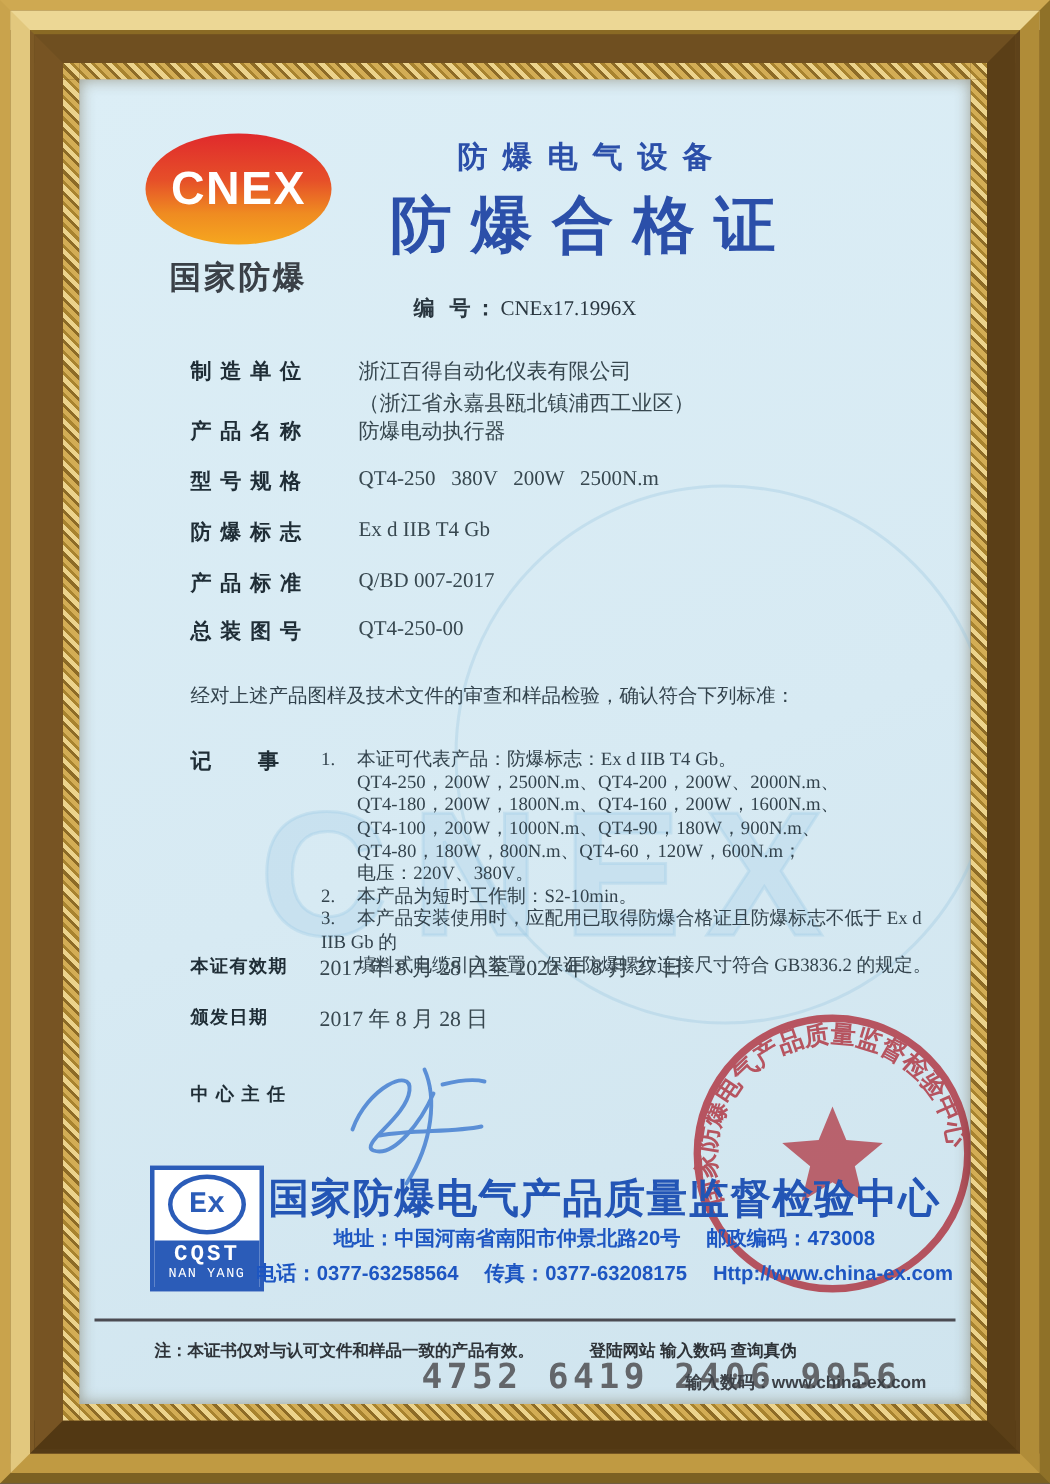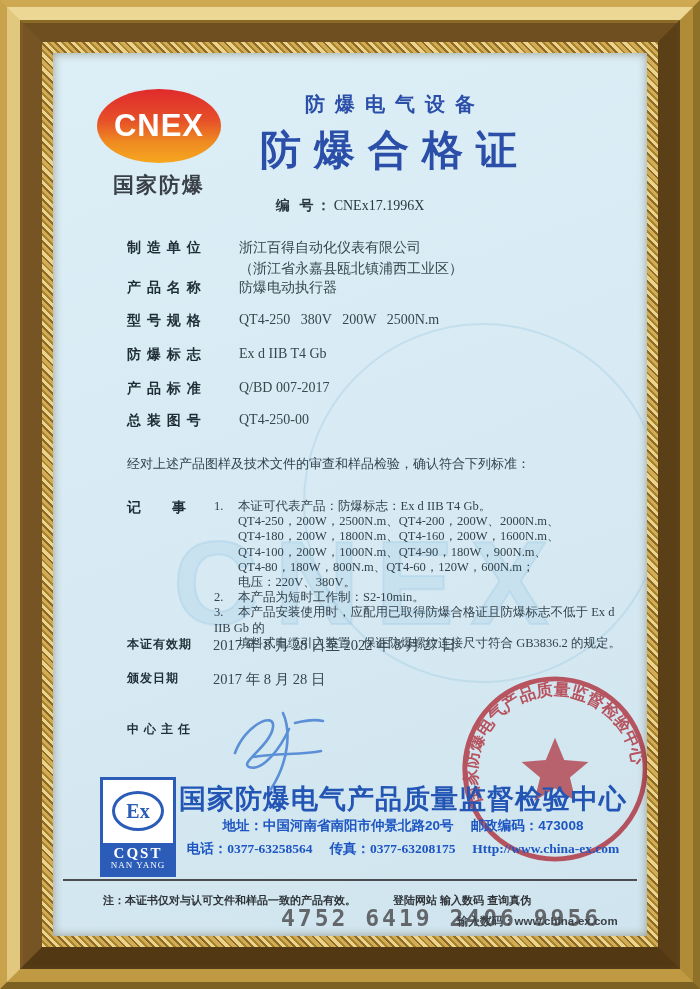--- a/index.html
+++ b/index.html
@@ -64,37 +64,37 @@
             font-weight:bold; color:#1f2d36; letter-spacing:1px; white-space:pre; }
   .vvalue { left:160px; font-size:14.5px; color:#37474f; white-space:pre; }
 
   
   .sig { left:170px; top:652px; }
 
   
   .stamp { left:404px; top:618px; width:196px; height:196px; opacity:.88; mix-blend-mode:multiply; }
 
   
-  .cqst { left:47px; top:724px; width:76px; height:100px; border:3px solid #2b5cb8; background:#fff;
-          display:flex; flex-direction:column; font-family:Liberation Serif, serif; }
+  .cqst { left:47px; top:724px; width:76px; height:84px; border:3px solid #2b5cb8; background:#fff;
+          display:flex; flex-direction:column; font-family:Liberation Mono, monospace; }
   .cqst-top { flex:1; display:flex; align-items:center; justify-content:center; }
   .cqst-ex { width:52px; height:40px; border:3px solid #2b5cb8; border-radius:50%;
              display:flex; align-items:center; justify-content:center;
              color:#2b5cb8; font-weight:bold; font-size:20px; }
   .cqst-bot { background:#2b5cb8; color:#fff; text-align:center; padding:2px 0 3px; line-height:1.1; }
   .cqst-bot .l1 { font-size:15px; font-weight:bold; letter-spacing:2px; }
   .cqst-bot .l2 { font-size:9px; letter-spacing:1px; }
 
   .org-name { left:120px; width:460px; top:728px; text-align:center; color:#2355b5;
               font-family:"Liberation Sans","DejaVu Sans",sans-serif;
               font-size:27px; font-weight:bold; letter-spacing:1px; }
   .org-addr { left:120px; width:460px; top:764px; text-align:center; color:#1d56c2;
               font-family:"Liberation Sans",sans-serif; font-size:13.5px; font-weight:bold; }
   .org-tel  { left:110px; width:480px; top:787px; text-align:center; color:#1d56c2;
-              font-family:Liberation Serif, serif; font-size:13.5px; font-weight:bold; }
+              font-family:Liberation Sans, sans-serif; font-size:13.5px; font-weight:bold; }
 
   .sep { left:10px; right:10px; top:826px; height:2px; background:#4b4b52; }
 
   .note-line { left:14px; top:840px; font-family:"Liberation Sans",sans-serif;
                font-size:11px; color:#2e3338; font-weight:bold;margin-left:36px; }
   .note-line .hint { margin-left:34px; }
   .verify-code { left:228px; top:852px; font-family:"DejaVu Sans Mono","Liberation Mono",monospace;
                  font-size:23px; font-weight:bold; color:#63666a; letter-spacing:3px; }
   .verify-site { left:404px; top:861px; font-family:"Liberation Sans",sans-serif;
                  font-size:11.5px; font-weight:bold; color:#3c4147; }

